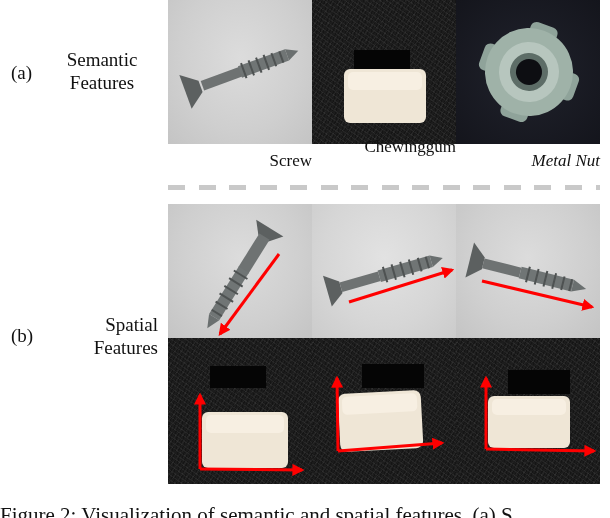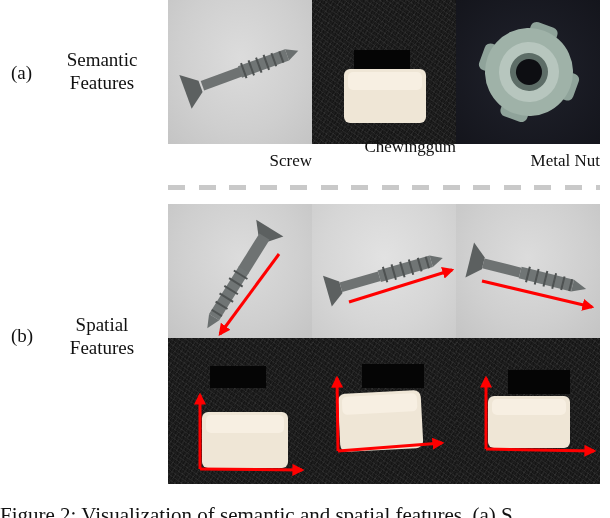--- a/index.html
+++ b/index.html
@@ -62,42 +62,42 @@
       <circle r="44" fill="#9fb2a8"></circle>
       <circle r="30" fill="#b7c6be"></circle>
       <circle r="19" fill="#5d6d67"></circle>
       <circle r="13" fill="#0d0e12"></circle>
     </g>
   </svg>
 </div>
 
 <div class="obj-label" style="left:168px;top:151px;">Screw</div>
 <div class="obj-label" style="left:312px;top:137px;">Chewinggum</div>
-<div class="obj-label" style="left:456px;top:151px;">Metal Nut</div>
+<div class="obj-label" style="left:456px;top:151px;font-style:italic;">Metal Nut</div>
 
 <div>
   <div class="dash" style="left:168px;"></div>
     <div class="dash" style="left:199px;"></div>
   <div class="dash" style="left:229px;"></div>
     <div class="dash" style="left:260px;"></div>
   <div class="dash" style="left:290px;"></div>
     <div class="dash" style="left:321px;"></div>
   <div class="dash" style="left:351px;"></div>
     <div class="dash" style="left:382px;"></div>
   <div class="dash" style="left:412px;"></div>
     <div class="dash" style="left:443px;"></div>
   <div class="dash" style="left:473px;"></div>
     <div class="dash" style="left:504px;"></div>
   <div class="dash" style="left:534px;"></div>
     <div class="dash" style="left:565px;"></div>
   <div class="dash" style="left:596px;width:4px;"></div>
 </div>
 
 <div class="row-letter" style="left:11px;top:325px;">(b)</div>
-<div class="row-label" style="left:46px;top:313px;width:112px;">
+<div class="row-label" style="left:46px;top:313px;width:112px;text-align:right;">
   <div>Spatial</div>
   <div>Features</div>
 </div>
 
 <svg width="0" height="0" style="position:absolute">
   <defs>
     <marker id="ah" viewBox="0 0 10 10" refX="8" refY="5" markerWidth="4" markerHeight="4" orient="auto-start-reverse">
       <path d="M0,0 L10,5 L0,10 z" fill="#ff0000"></path>
     </marker>
   </defs>

